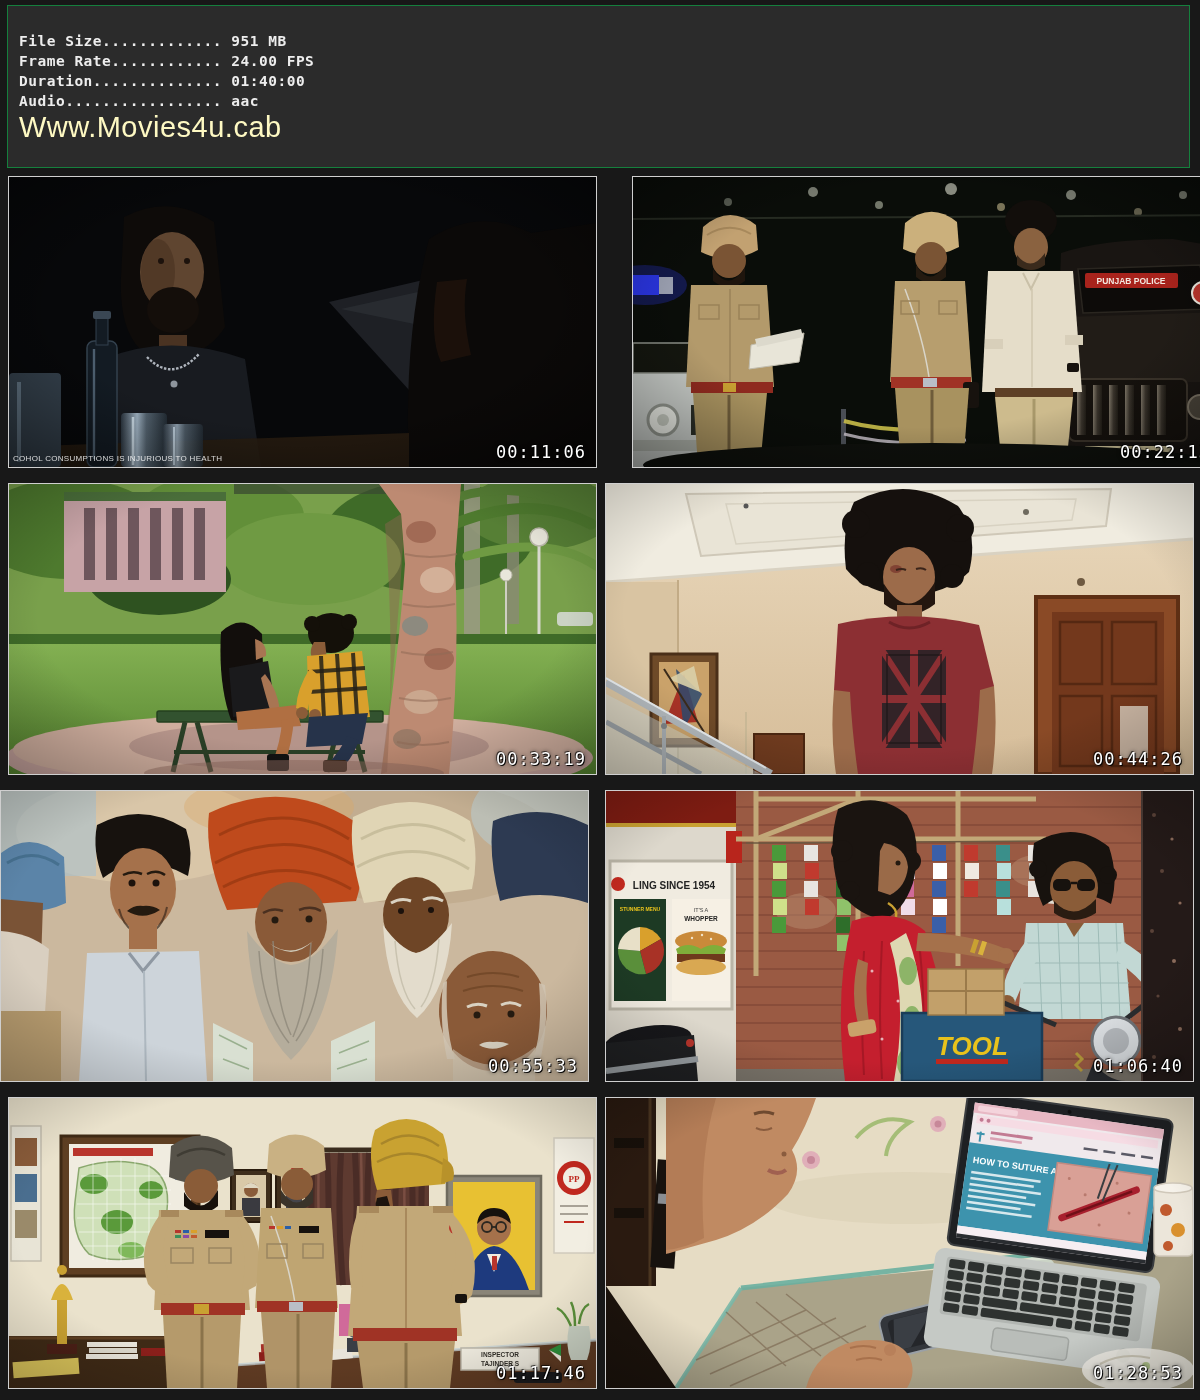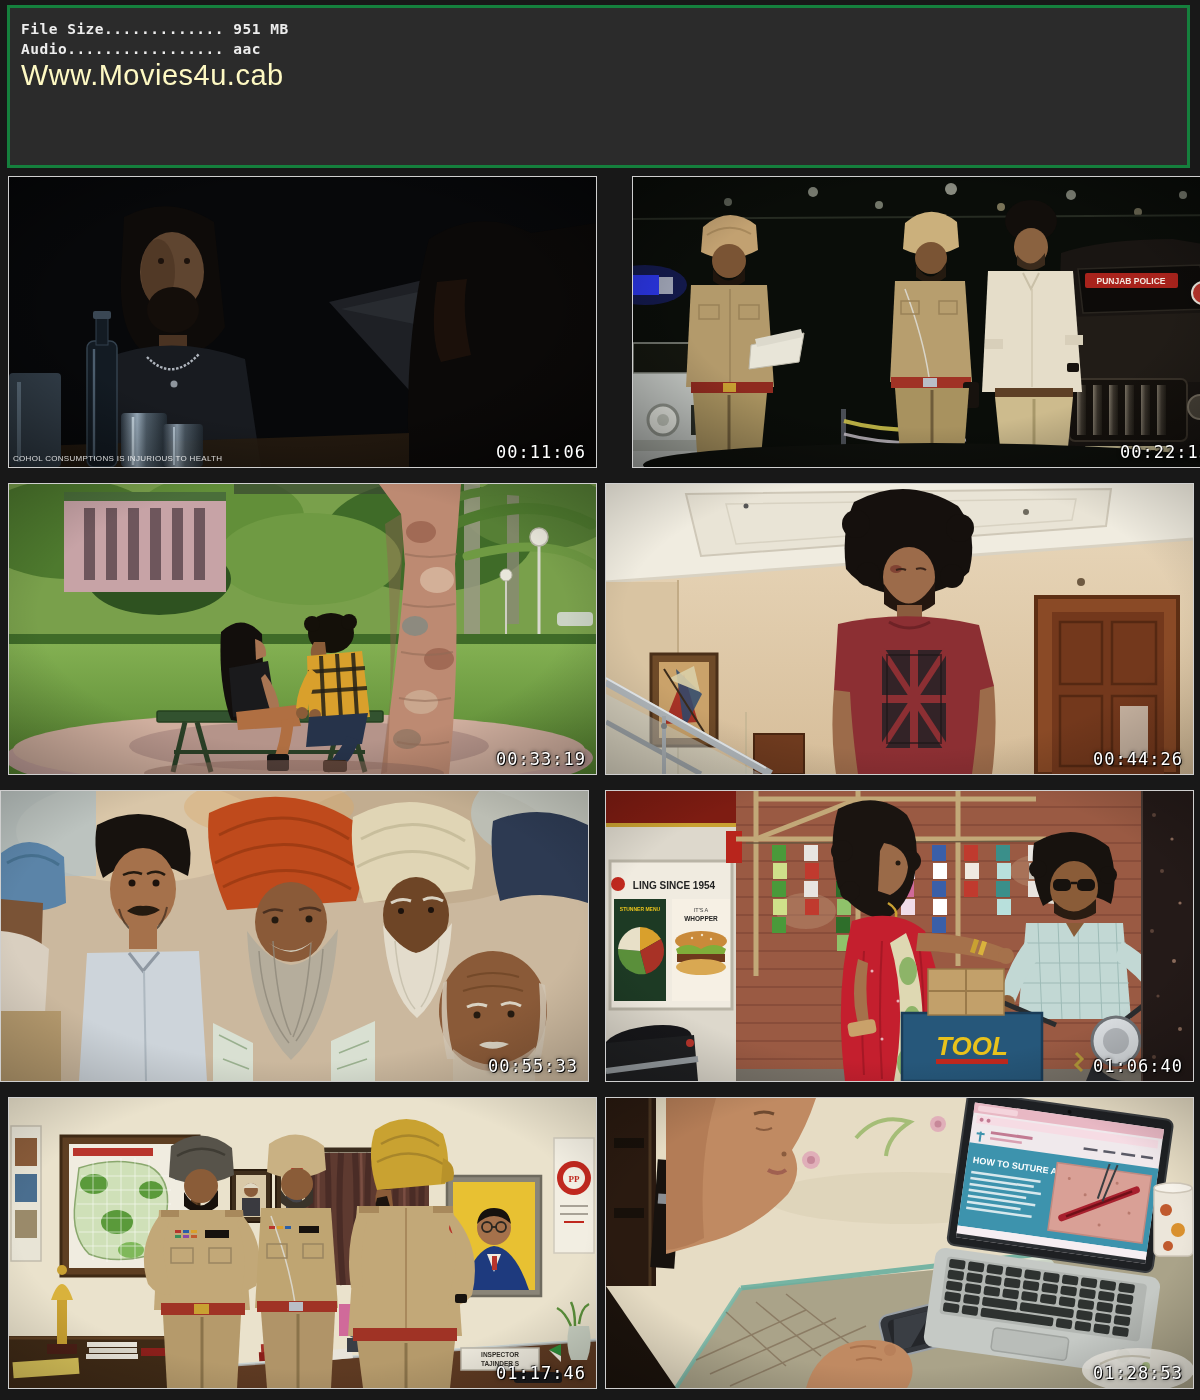--- a/index.html
+++ b/index.html
@@ -4,22 +4,22 @@
 <style>
   html,body{margin:0;padding:0;}
   body{
     width:1200px;height:1400px;position:relative;
     background:#181818;
     font-family:"DejaVu Sans Mono",monospace;
     overflow:hidden;
   }
   .info-box{
     position:absolute;left:7px;top:5px;width:1183px;height:163px;
-    box-sizing:border-box;border:3px solid #15803d;background:#2b2b2b;
-    padding:11px 0 0 11px;
+    box-sizing:border-box;border:1px solid #15803d;background:#2b2b2b;
+    padding:25px 0 0 11px;
   }
   .info-line{
     font-family:"DejaVu Sans Mono",monospace;font-weight:bold;
     font-size:14.5px;line-height:20px;color:#ededed;white-space:pre;
     letter-spacing:.5px;
   }
   .watermark{
     font-family:"Liberation Sans",sans-serif;font-weight:400;
     font-size:29px;line-height:33px;color:#fef9c3;letter-spacing:.5px;
   }
@@ -40,20 +40,22 @@
     color:rgba(255,255,255,.82);letter-spacing:.3px;
   }
 </style>
 </head>
 <body>
 
 <div>
 
   <div class="info-box">
     <div class="info-line">File Size............. 951 MB</div>
+    <div class="info-line">Frame Rate............ 24.00 FPS</div>
+    <div class="info-line">Duration.............. 01:40:00</div>
     <div class="info-line">Audio................. aac</div>
     <div class="watermark">Www.Movies4u.cab</div>
   </div>
 
   <div class="cell" style="left:8px;top:176px">
     <svg viewBox="0 0 587 290" preserveAspectRatio="none">
       <defs>
         <radialGradient id="s1vig" cx="50%" cy="45%" r="75%">
           <stop offset="55%" stop-color="rgba(0,0,0,0)"></stop>
             <stop offset="100%" stop-color="rgba(0,0,0,.5)"></stop>

